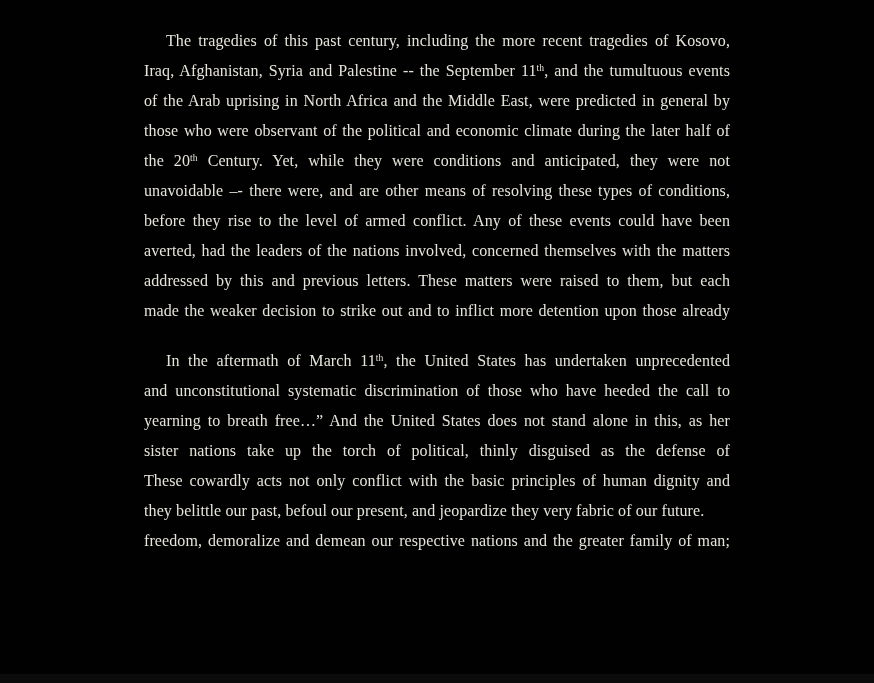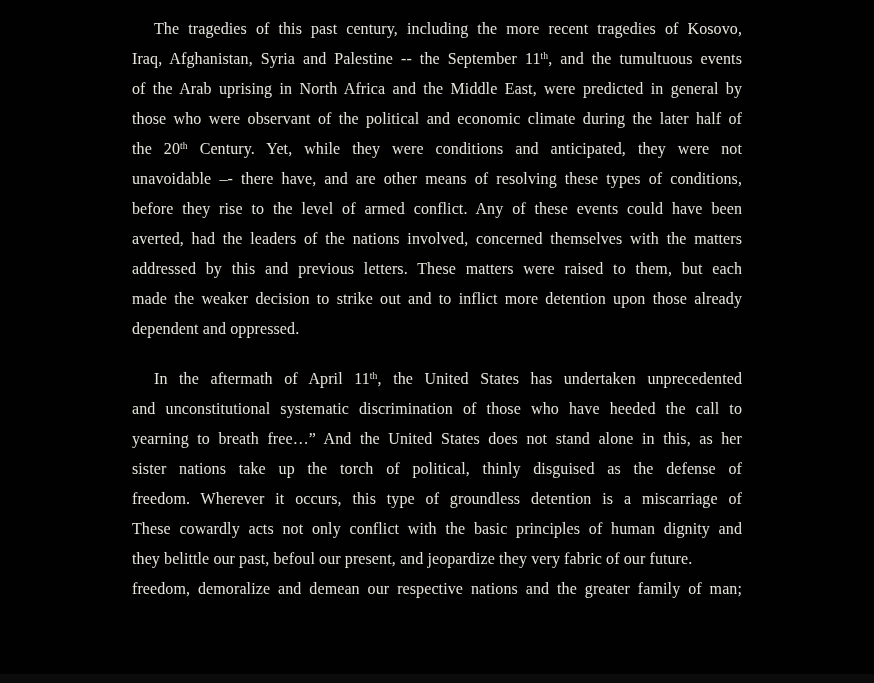--- a/index.html
+++ b/index.html
@@ -18,21 +18,21 @@
   .text-block {
     position: absolute;
     left: 128px;
     top: 10px;
     width: 618px;
     font-size: 16px;
     line-height: 30px;
     color: #e7e4da;
     letter-spacing: 0.1px;
   }
-  .paragraph { margin: 4px; }
+  .paragraph { margin: 16px; }
   .paragraph + .paragraph { margin-top: 20px; }
   .line {
     text-align: justify;
     text-align-last: justify;
     text-justify: inter-word;
     height: 30px;
   }
   .line.last { text-align-last: left; }
   .line.indent { text-indent: 22px; }
   sup {
@@ -56,32 +56,30 @@
 <body>
 
 <div class="page" style="background: rgb(1, 1, 1);">
   <div class="text-block" style="color: rgb(231, 228, 218);">
       <div class="paragraph">
         <div class="line indent"><span>The tragedies of this past century, including the more recent tragedies of Kosovo,</span></div>
         <div class="line"><span>Iraq, Afghanistan, Syria and Palestine -- the September 11</span><sup>th</sup><span>, and the tumultuous events</span></div>
         <div class="line"><span>of the Arab uprising in North Africa and the Middle East, were predicted in general by</span></div>
         <div class="line"><span>those who  were observant of the political and economic climate during the later half of</span></div>
         <div class="line"><span>the 20</span><sup>th</sup><span> Century. Yet, while they were conditions and anticipated, they were not</span></div>
-        <div class="line"><span>unavoidable –- there have, and </span><span class="u">are</span><span> other means of resolving these types of conditions,</span></div>
+        <div class="line"><span>unavoidable –- there were, and </span><span class="u">are</span><span> other means of resolving these types of conditions,</span></div>
         <div class="line"><span>before they rise to the level of armed conflict. Any of these events could have been</span></div>
         <div class="line"><span>averted, had the leaders of the nations involved, concerned themselves with the matters</span></div>
         <div class="line"><span>addressed by this and previous letters. These matters were raised to them, but each</span></div>
         <div class="line"><span>made the weaker decision to strike out and to inflict more detention upon those already</span></div>
-        <div class="line last"><span>dependent and oppressed.</span></div>
       </div>
       <div class="paragraph">
-        <div class="line indent"><span>In the aftermath of April 11</span><sup>th</sup><span>, the United States has undertaken unprecedented</span></div>
+        <div class="line indent"><span>In the aftermath of March 11</span><sup>th</sup><span>, the United States has undertaken unprecedented</span></div>
         <div class="line"><span>and unconstitutional systematic discrimination of those who have heeded the call to</span></div>
         <div class="line"><span>yearning to breath free…” And the United States does not stand alone in this, as her</span></div>
         <div class="line"><span>sister nations take up the torch of political, thinly disguised as the defense of</span></div>
-        <div class="line"><span>freedom.  Wherever it occurs, this type of groundless detention is a miscarriage of</span></div>
         <div class="line"><span>These cowardly acts not only conflict with the basic principles of human dignity and</span></div>
         <div class="line last"><span>they belittle our past, befoul our present, and jeopardize they very fabric of our future.</span></div>
         <div class="line"><span>freedom, demoralize and demean our respective nations and the greater family of man;</span></div>
       </div>
     </div>
   <div class="bottom-band" style="background: rgb(11, 11, 11);"></div>
 </div>
 
 </body></html>

